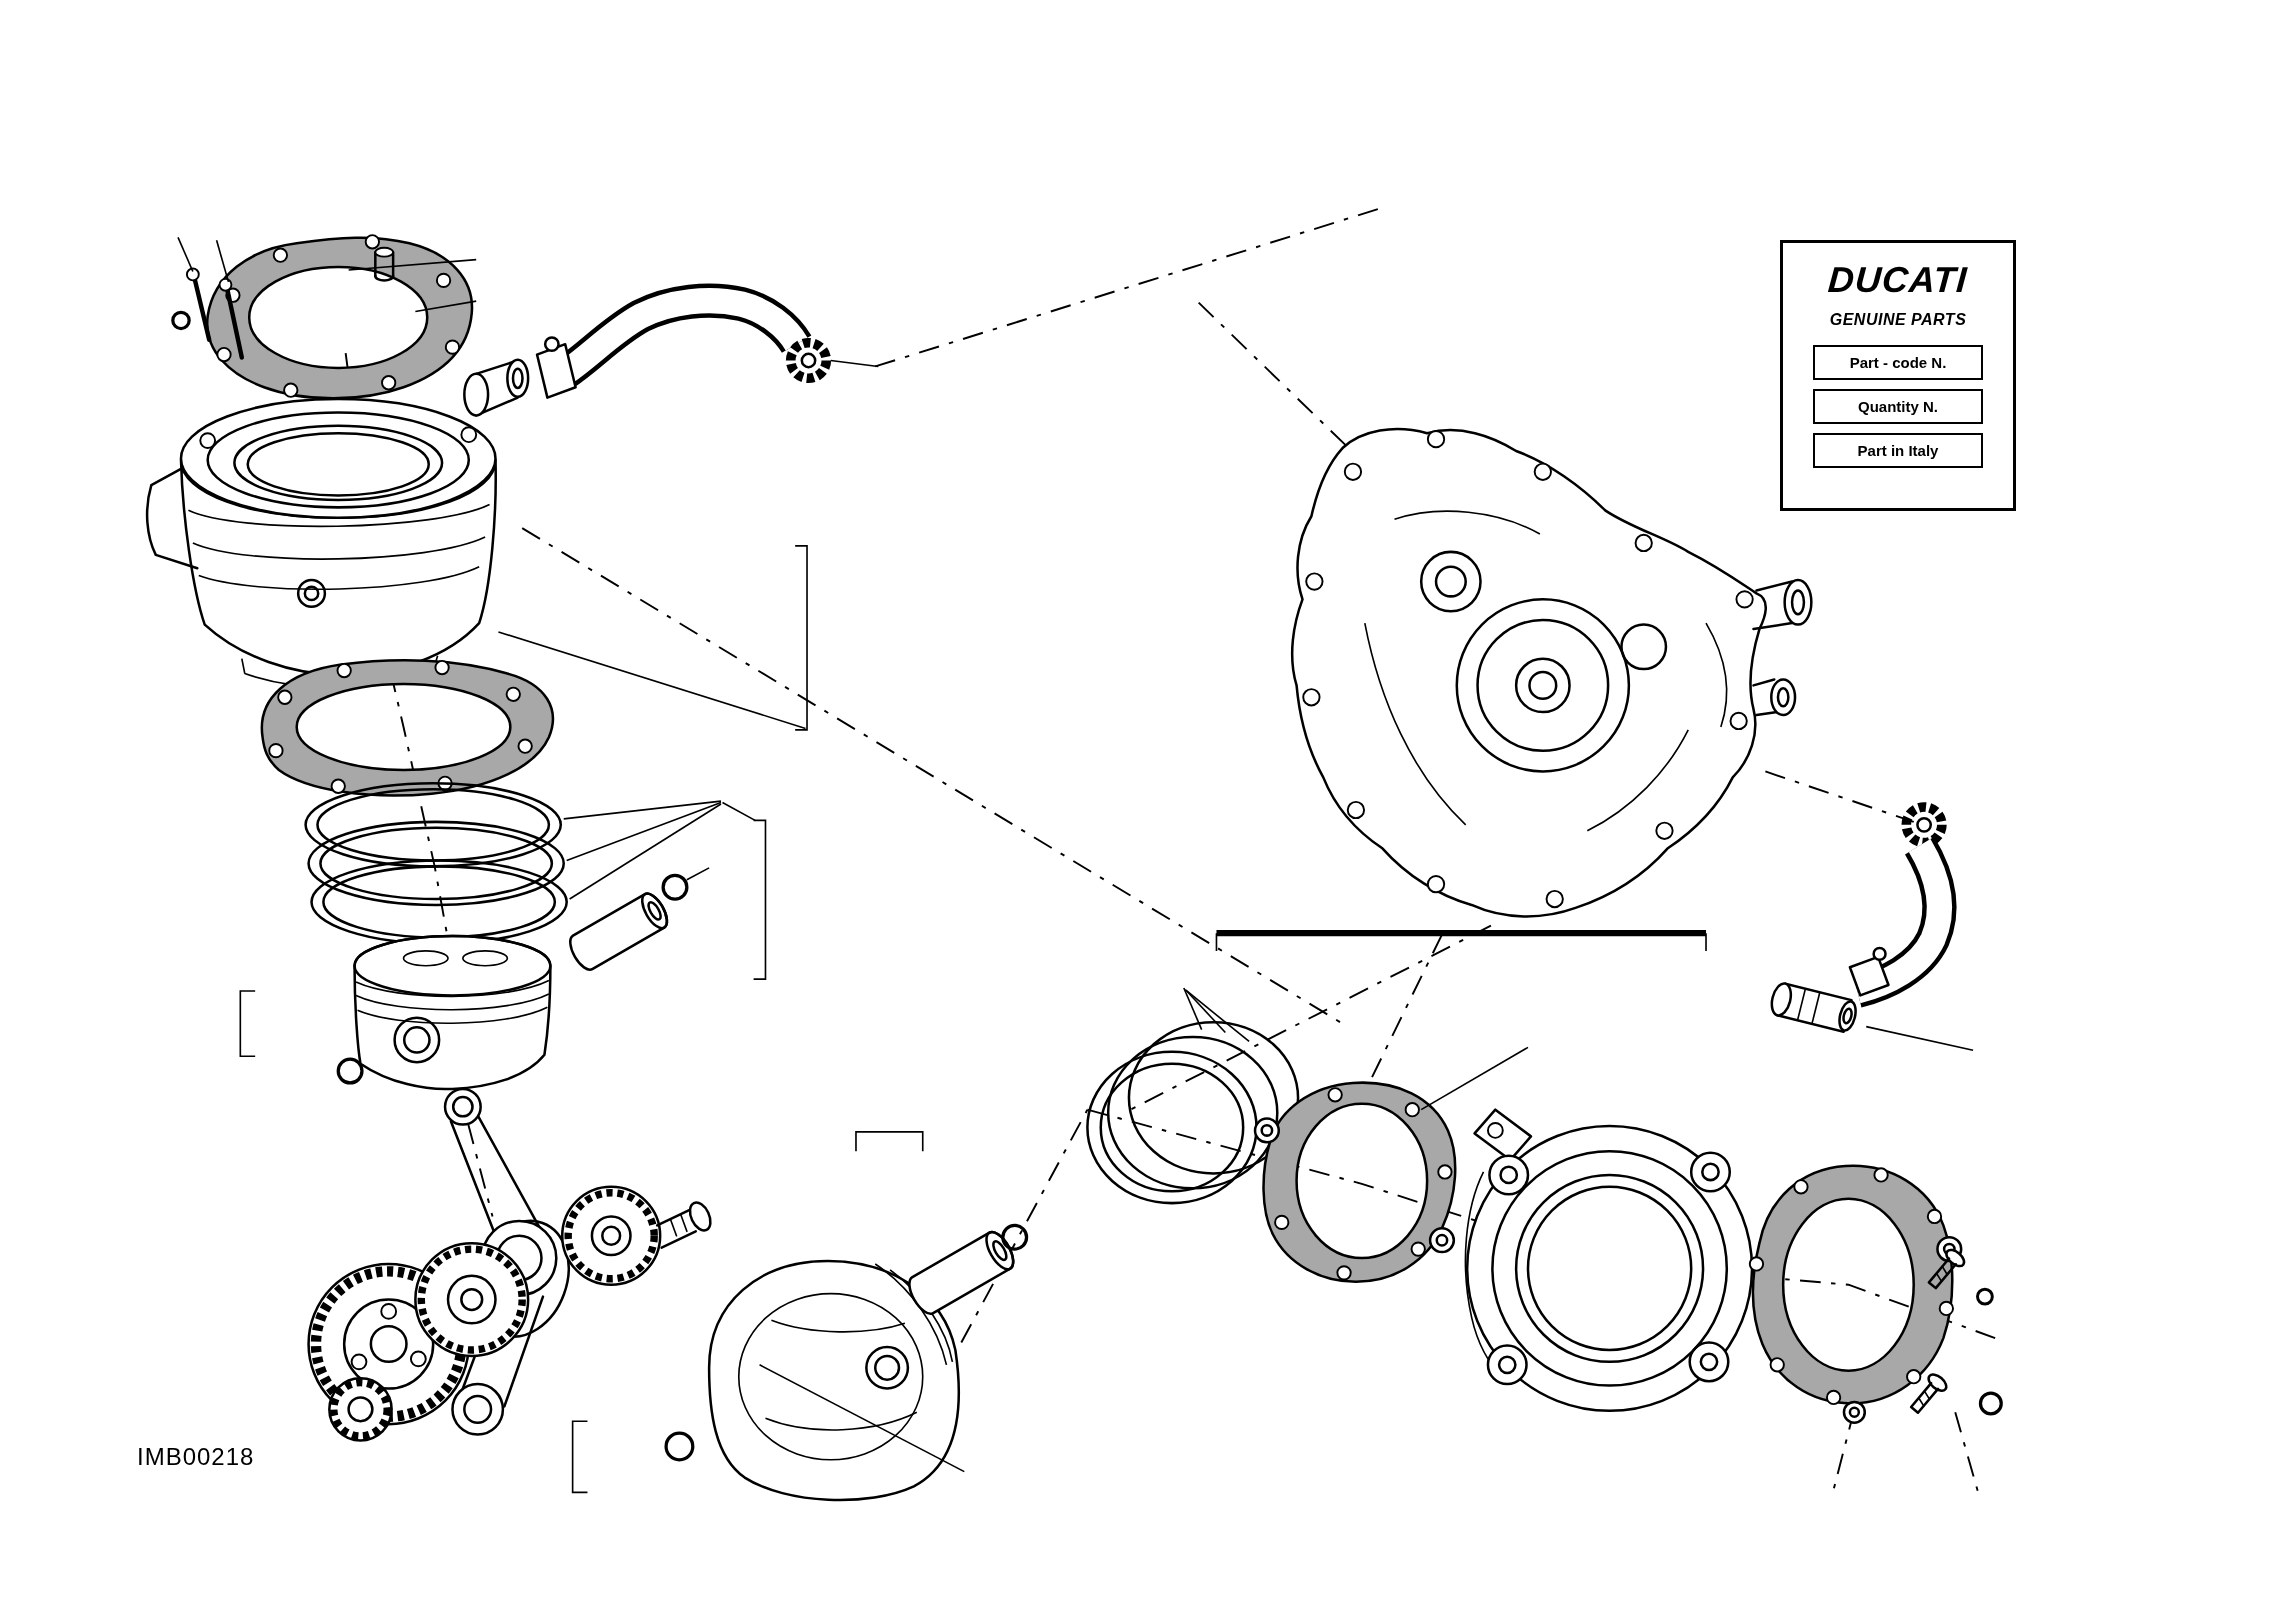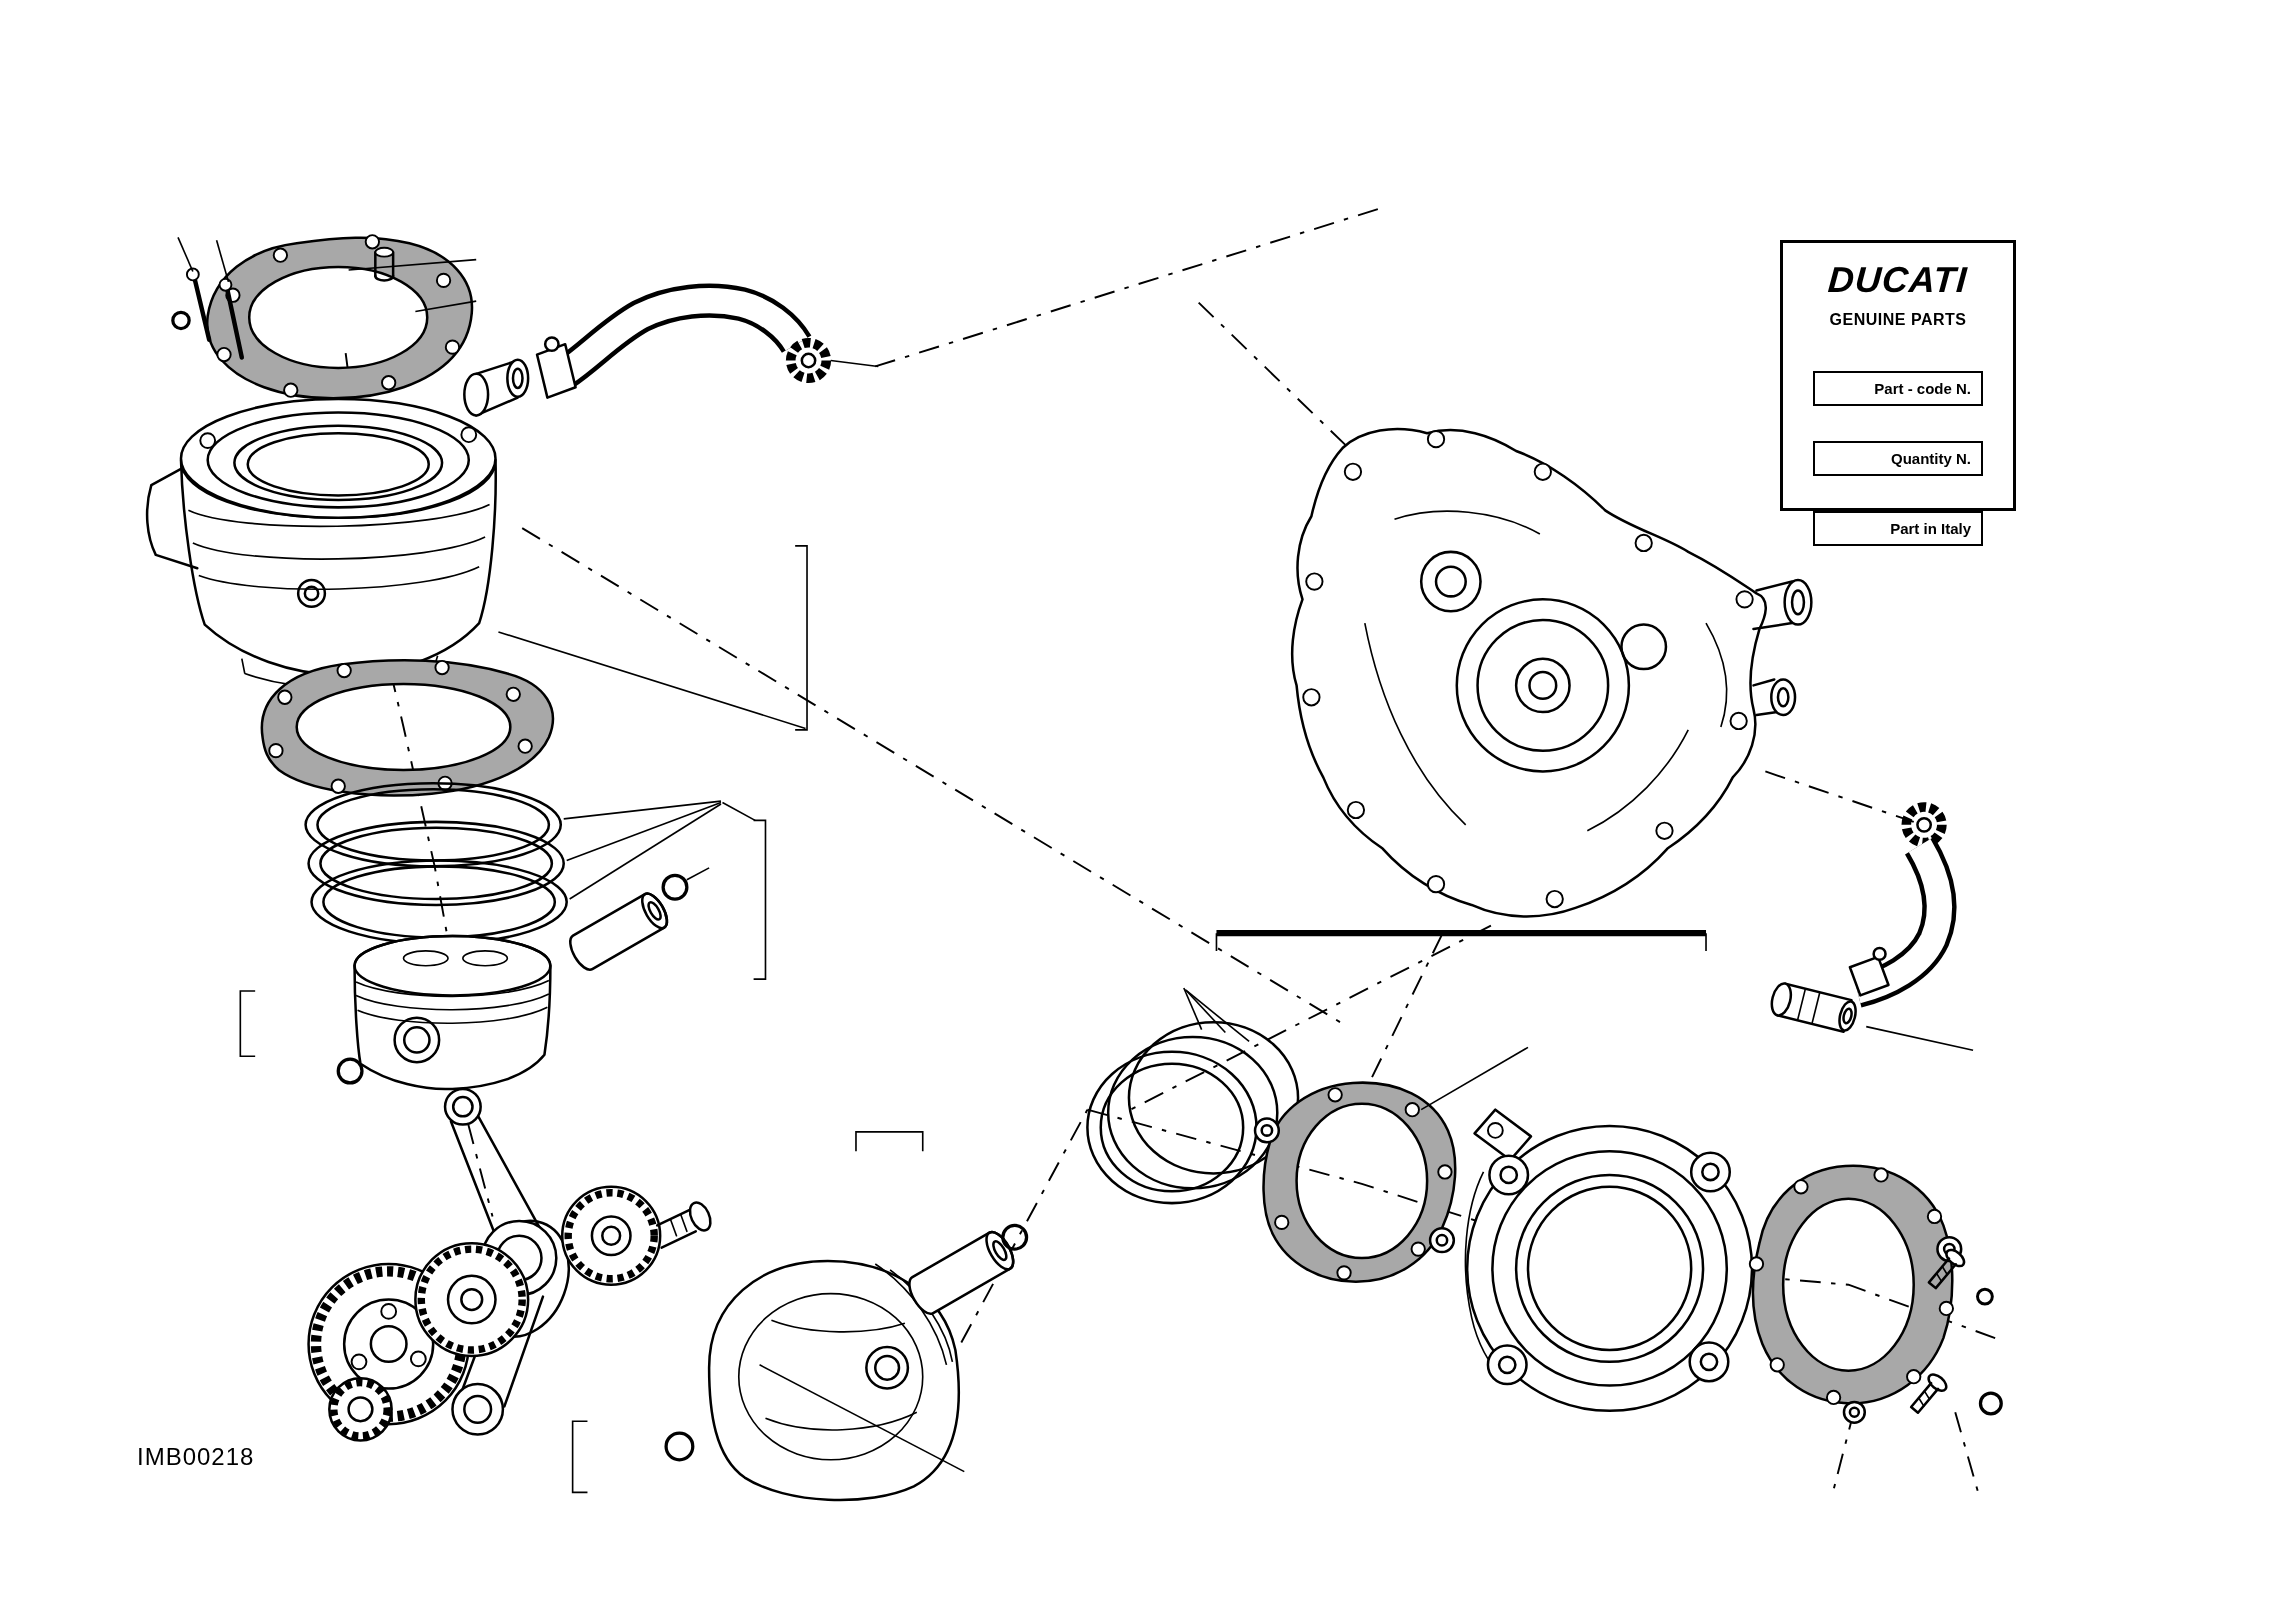--- a/index.html
+++ b/index.html
@@ -21,23 +21,23 @@
   .thick{fill:none;stroke:var(--line-color);stroke-width:4.2;}
   .tube-o{fill:none;stroke:var(--line-color);stroke-width:23;stroke-linecap:butt;}
   .tube-i{fill:none;stroke:#ffffff;stroke-width:17;stroke-linecap:butt;}
   .clamp{fill:none;stroke:var(--line-color);stroke-width:6.5;stroke-dasharray:5 2.5;}
   .teeth{fill:none;stroke:var(--line-color);stroke-width:7;stroke-dasharray:4.2 3.2;}
 
   .label-box{position:absolute;left:1780px;top:240px;width:236px;height:271px;
      border:3px solid var(--line-color);background:#fff;box-sizing:border-box;
      display:flex;flex-direction:column;align-items:center;padding-top:16px;}
   .brand{font-style:italic;font-weight:bold;font-size:36px;letter-spacing:1px;transform:skewX(-4deg);}
-  .subtitle{font-size:16px;font-weight:bold;letter-spacing:0.5px;margin-top:10px;}
+  .subtitle{font-size:16px;font-weight:bold;letter-spacing:0.5px;margin-top:10px;font-style:italic;}
   .fields{margin-top:16px;width:170px;display:flex;flex-direction:column;gap:9px;}
-  .field{border:2px solid var(--line-color);text-align:right;font-size:15px;font-weight:bold;padding:7px 10px;background:#fff;margin-top:26px;}
+  .field{border:2px solid var(--line-color);text-align:center;font-size:15px;font-weight:bold;padding:7px 10px;background:#fff;}
   .drawing-code{position:absolute;left:137px;top:1443px;font-size:24px;letter-spacing:1px;}
 </style>
 </head>
 <body>
 
 <svg class="drawing" width="2292" height="1620" viewBox="0 0 1545 1092" xmlns="http://www.w3.org/2000/svg">
 
   <g class="dash">
     <path d="M233,238 L258,430 L272,490 L293,584 L305,650 L312,744 L332,820"></path>
     <path d="M590,247 L935,139"></path>

